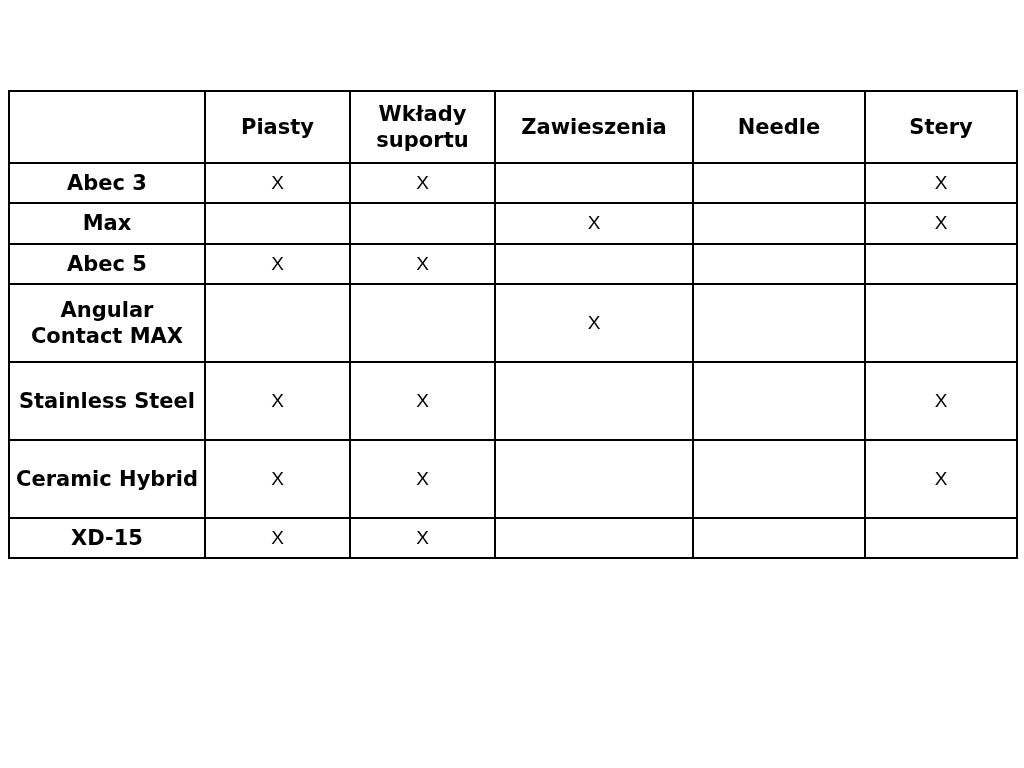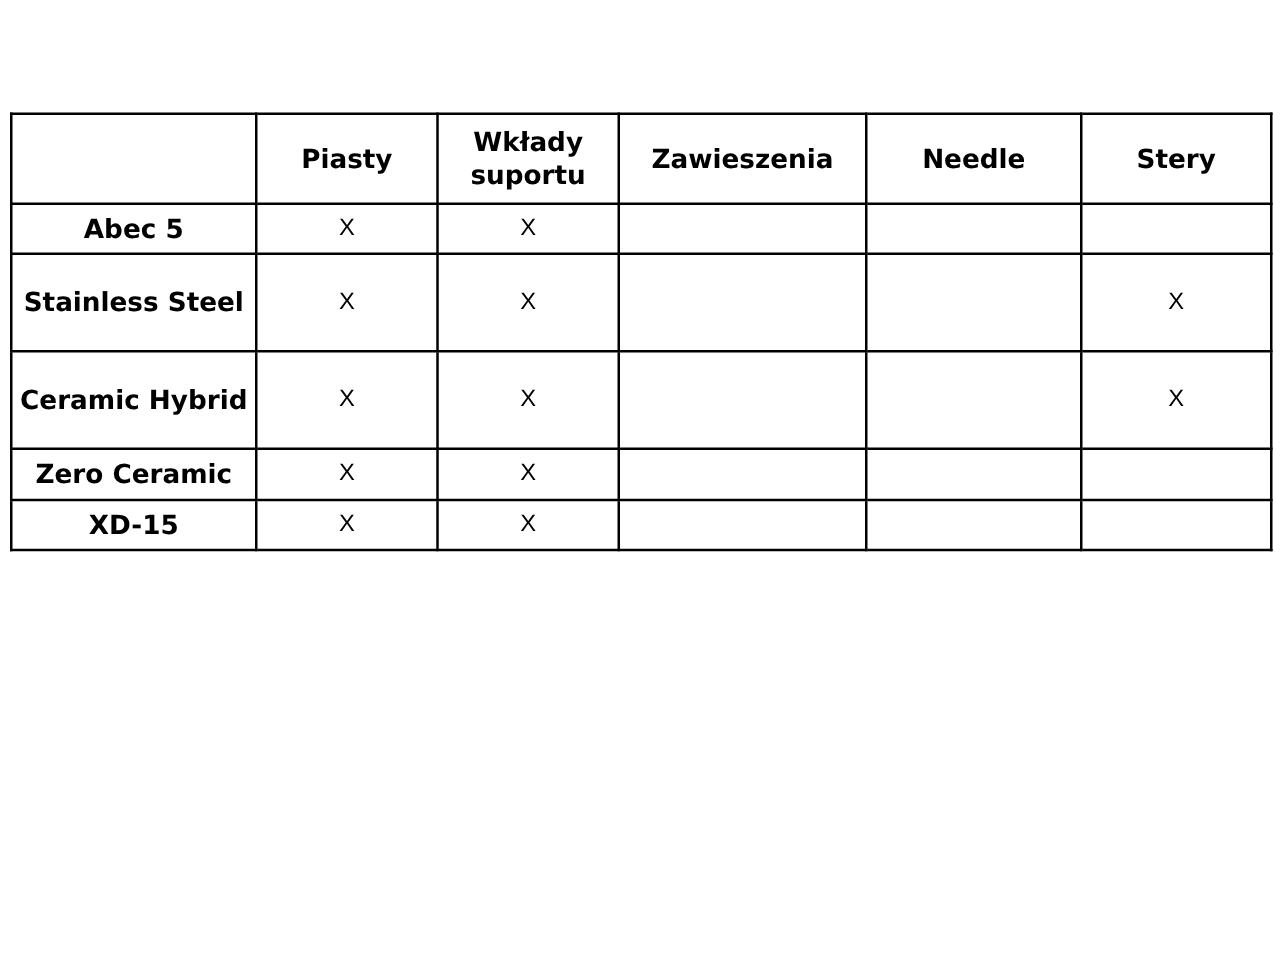--- a/index.html
+++ b/index.html
@@ -87,52 +87,68 @@
           <th class="corner"></th>
           <th>Piasty</th>
           <th>Wkłady suportu</th>
           <th>Zawieszenia</th>
           <th>Needle</th>
           <th>Stery</th>
         </tr>
       </thead>
       <tbody>
         <tr class="h1">
+          <td class="rowhead">Abec 3</td>
+          <td class="mark">X</td>
+          <td class="mark">X</td>
+          <td class="mark"></td>
+          <td class="mark"></td>
+          <td class="mark">X</td>
+        </tr>
+        <tr class="h1">
+          <td class="rowhead">Max</td>
+          <td class="mark"></td>
+          <td class="mark"></td>
+          <td class="mark">X</td>
+          <td class="mark"></td>
+          <td class="mark">X</td>
+        </tr>
+        <tr class="h1">
           <td class="rowhead">Abec 5</td>
           <td class="mark">X</td>
           <td class="mark">X</td>
           <td class="mark"></td>
+          <td class="mark"></td>
+          <td class="mark"></td>
+        </tr>
+        <tr class="h2">
+          <td class="rowhead">Angular Contact MAX</td>
+          <td class="mark"></td>
+          <td class="mark"></td>
+          <td class="mark">X</td>
           <td class="mark"></td>
           <td class="mark"></td>
         </tr>
         <tr class="h2">
           <td class="rowhead">Stainless Steel</td>
           <td class="mark">X</td>
           <td class="mark">X</td>
           <td class="mark"></td>
           <td class="mark"></td>
           <td class="mark">X</td>
         </tr>
         <tr class="h2">
           <td class="rowhead">Ceramic Hybrid</td>
           <td class="mark">X</td>
           <td class="mark">X</td>
           <td class="mark"></td>
           <td class="mark"></td>
           <td class="mark">X</td>
         </tr>
         <tr class="h1">
-          <td class="rowhead">Zero Ceramic</td>
-          <td class="mark">X</td>
-          <td class="mark">X</td>
-          <td class="mark"></td>
-          <td class="mark"></td>
-          <td class="mark"></td>
-        </tr>
-        <tr class="h1">
           <td class="rowhead">XD-15</td>
           <td class="mark">X</td>
           <td class="mark">X</td>
           <td class="mark"></td>
           <td class="mark"></td>
           <td class="mark"></td>
         </tr>
       </tbody>
     </table>
   </div>

